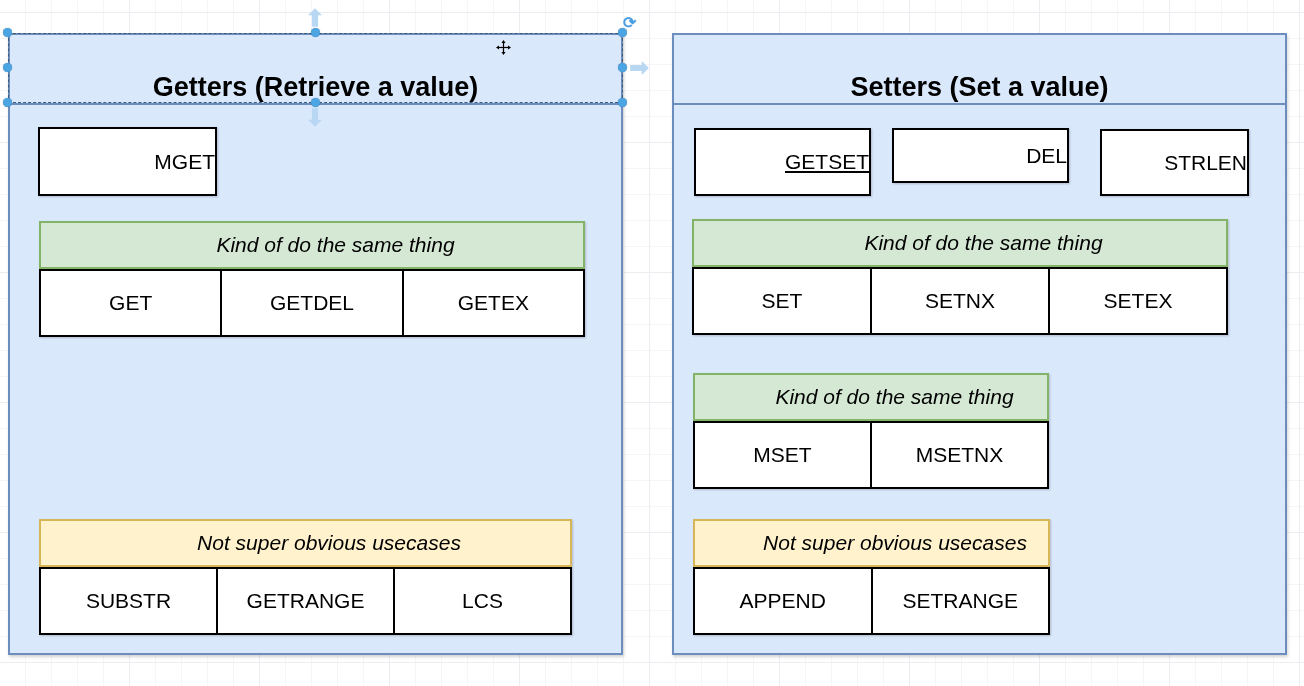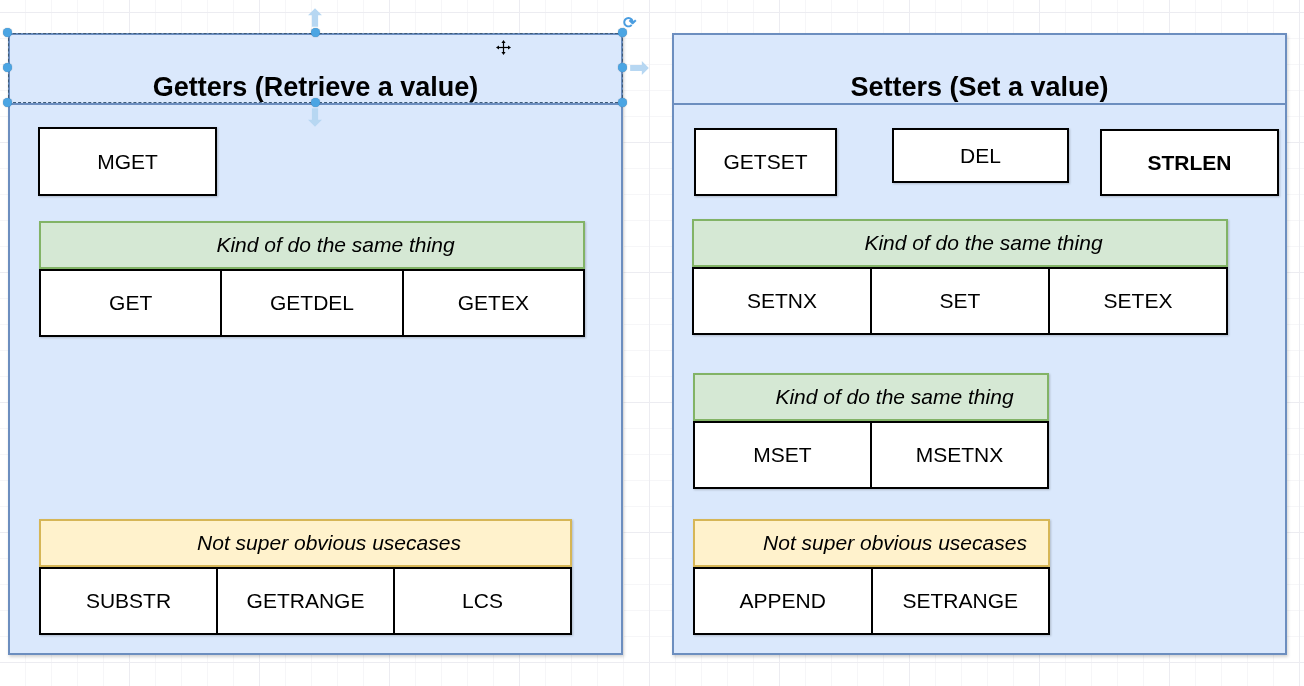--- a/index.html
+++ b/index.html
@@ -27,21 +27,21 @@
     box-shadow:1px 2px 3px rgba(0,0,0,0.18);
   }
   .container-title{
     position:absolute;left:0;top:0;right:0;height:68px;
     border-bottom:2px solid #6c8ebf;
     display:flex;align-items:flex-end;justify-content:center;
     font-size:27px;font-weight:bold;
   }
   .cmd-box{
     position:absolute;background:#ffffff;border:2px solid #000;
-    box-sizing:border-box;display:flex;align-items:center;justify-content:center;
+    box-sizing:border-box;display:flex;align-items:center;justify-content:flex-end;
     font-size:21px;box-shadow:1px 1px 2px rgba(0,0,0,0.2);
   }
   .group{position:absolute;box-shadow:1px 1px 2px rgba(0,0,0,0.2);}
   .group-label{
     height:48px;box-sizing:border-box;border:2px solid;
     display:flex;align-items:center;justify-content:center;
     font-size:21px;font-style:italic;padding-left:47px;
   }
   .group-label.green{background:#d5e8d4;border-color:#82b366;}
   .group-label.yellow{background:#fff2cc;border-color:#d6b656;}
@@ -114,40 +114,40 @@
         </div>
       </div>
     </div>
   </section>
 
   <section class="container" style="left:672px;top:33px;width:615px;height:622px;">
     <header class="container-title">
       <span>Setters (Set a value)</span>
     </header>
 
-    <div class="cmd-box" style="left:20px;top:93px;width:143px;height:68px;">
+    <div class="cmd-box" style="left:20px;top:93px;width:177px;height:68px;text-decoration:underline;">
       <span>GETSET</span>
     </div>
     <div class="cmd-box" style="left:218px;top:93px;width:177px;height:55px;">
       <span>DEL</span>
     </div>
-    <div class="cmd-box" style="left:426px;top:94px;width:179px;height:67px;font-weight:bold;">
+    <div class="cmd-box" style="left:426px;top:94px;width:149px;height:67px;">
       <span>STRLEN</span>
     </div>
 
     <div class="group" style="left:18px;top:184px;width:536px;">
       <div class="group-label green">
         <span>Kind of do the same thing</span>
       </div>
       <div class="group-row">
         <div class="group-cell">
+          <span>SET</span>
+        </div>
+        <div class="group-cell">
           <span>SETNX</span>
-        </div>
-        <div class="group-cell">
-          <span>SET</span>
         </div>
         <div class="group-cell">
           <span>SETEX</span>
         </div>
       </div>
     </div>
 
     <div class="group" style="left:19px;top:338px;width:356px;">
       <div class="group-label green">
         <span>Kind of do the same thing</span>

